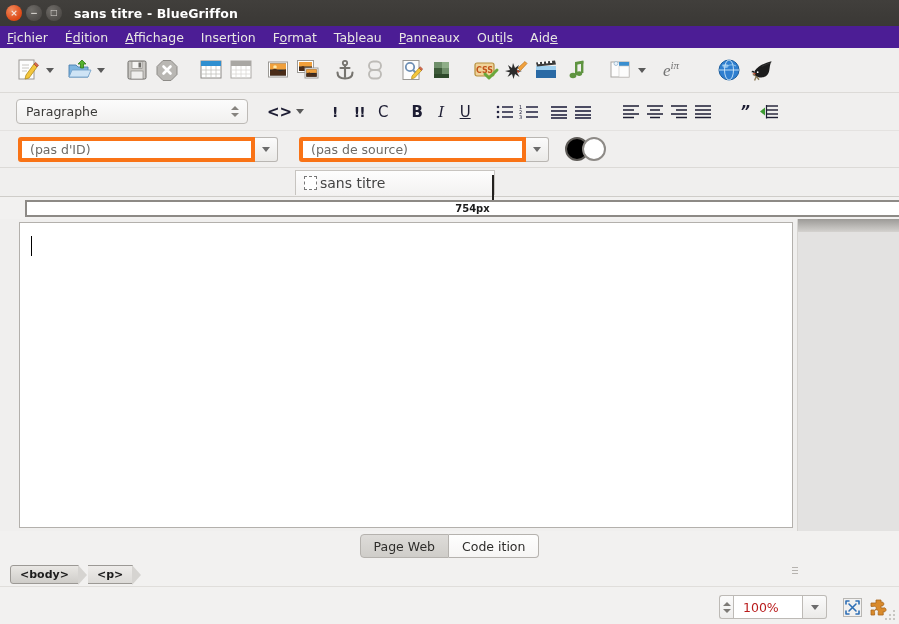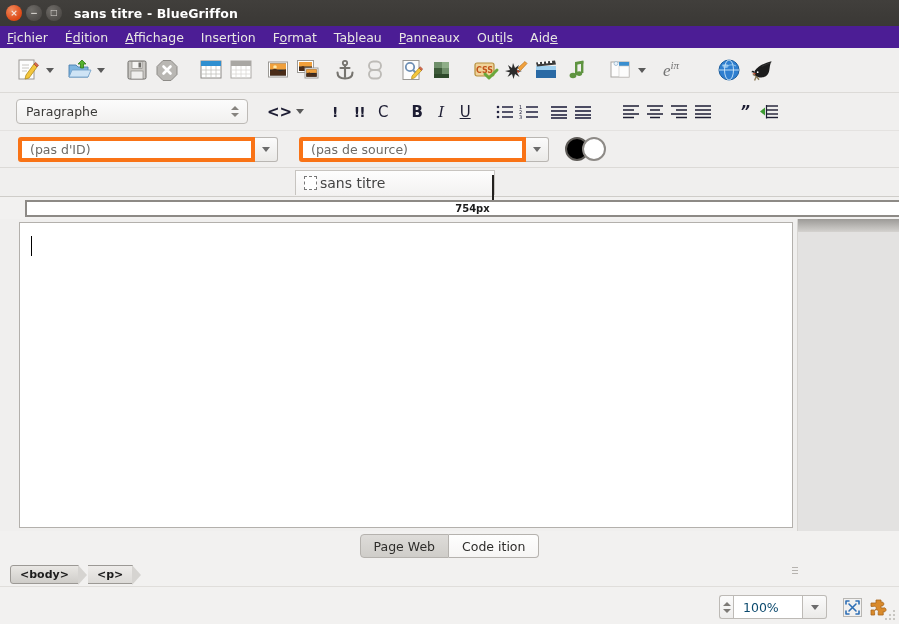--- a/index.html
+++ b/index.html
@@ -265,21 +265,21 @@
     width: 14px; height: 24px; box-sizing: border-box;
     display: flex; flex-direction: column; align-items: center; justify-content: center;
     gap: 3px; border: 1px solid #bdbab6; border-right: none;
     border-radius: 3px 0 0 3px;
     background: linear-gradient(180deg,#fbfbfb,#eeedec);
   }
   .zoomcombo {
     width: 70px; height: 24px; box-sizing: border-box;
     background: #fff; border: 1px solid #bdbab6;
     display: flex; align-items: center; padding-left: 9px;
-    font-size: 12.5px; color: #0c4a6e;
+    font-size: 12.5px; color: #b91c1c;
   }
   .zoomdrop {
     width: 24px; height: 24px; box-sizing: border-box;
     background: linear-gradient(180deg,#fbfbfb,#ebeae8);
     border: 1px solid #bdbab6; border-left: none; border-radius: 0 3px 3px 0;
     display: flex; align-items: center; justify-content: center;
   }
   .zoomdrop::after {
     content: ""; width: 0; height: 0;
     border-left: 4px solid transparent; border-right: 4px solid transparent;

